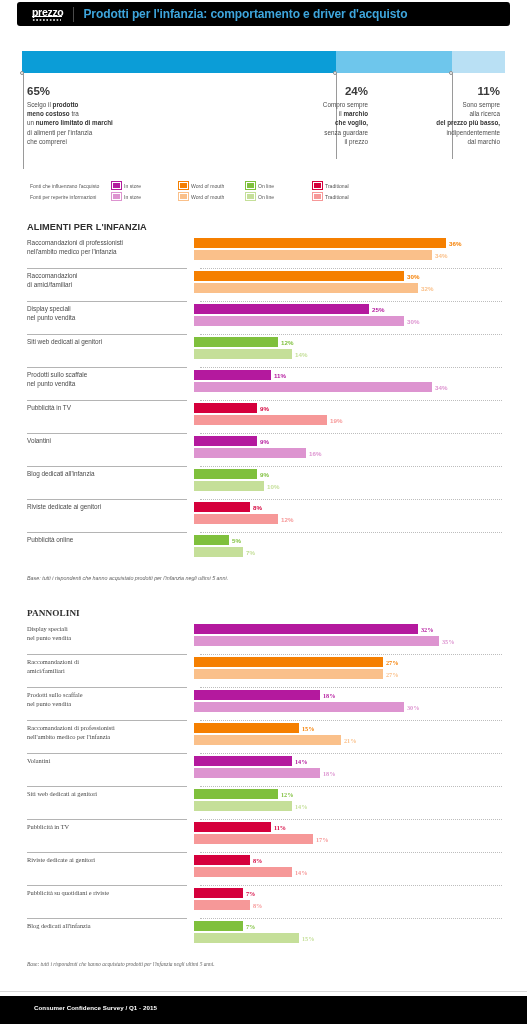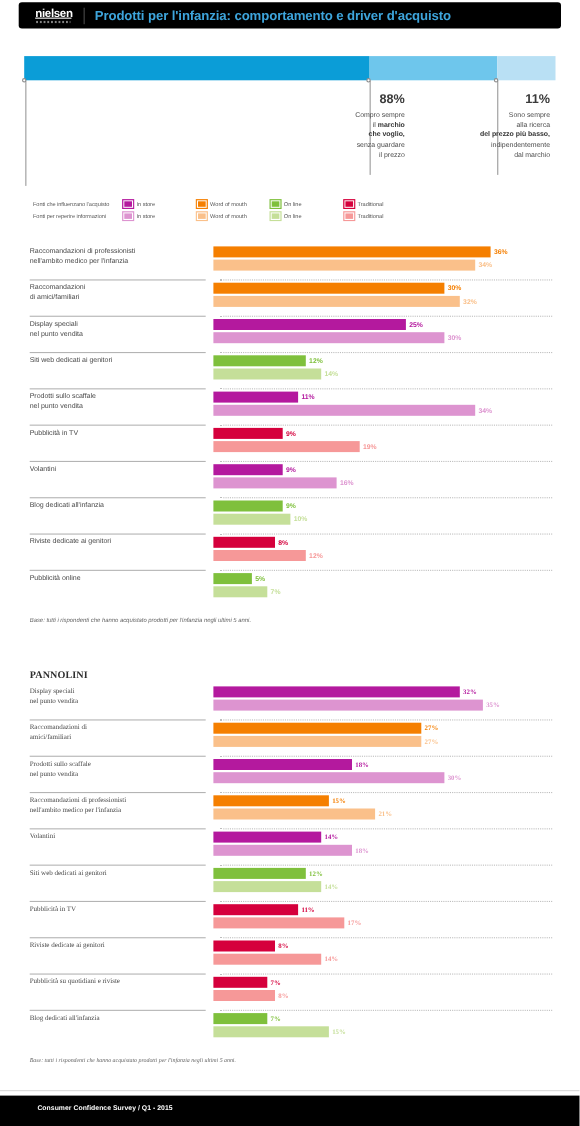--- a/index.html
+++ b/index.html
@@ -84,21 +84,21 @@
   .footbar{position:absolute;left:0;top:996px;width:527px;height:28px;background:#000;}
   .foottxt{position:absolute;left:34px;top:1004px;font-size:6.2px;font-weight:bold;color:#fff;letter-spacing:0.05px;}
 </style>
 </head>
 <body>
 
 <div class="page">
 
   <div class="topbar">
     <div class="logo">
-      <span>nielsen</span>
+      <span>prezzo</span>
       <span class="logo-underline"></span>
       <span class="dots"></span>
     </div>
     <div class="divider-v"></div>
     <div class="htitle">Prodotti per l'infanzia: comportamento e driver d'acquisto</div>
   </div>
 
   <div class="sumwrap">
     <div class="sumbar" id="sumbar">
         <div class="seg" style="width: 313.95px; background: rgb(11, 157, 215);"></div>
@@ -109,22 +109,26 @@
         <div class="tick" style="left: 22.5px; height: 96px;">
           <div class="knob"></div>
         </div>
         <div class="tick" style="left: 335.95px; height: 86px;">
           <div class="knob"></div>
         </div>
         <div class="tick" style="left: 451.87px; height: 86px;">
           <div class="knob"></div>
         </div>
       </div>
+    <div class="sumblock sb1">
+        <span class="pct">65%</span>
+        <div>Scelgo il <b>prodotto</b><br><b>meno costoso</b> tra<br>un <b>numero limitato di marchi</b><br>di alimenti per l'infanzia<br>che comprerei</div>
+      </div>
     <div class="sumblock sb2">
-        <span class="pct">88%</span>
+        <span class="pct">24%</span>
         <div>Compro sempre<br>il <b>marchio</b><br><b>che voglio,</b><br>senza guardare<br>il prezzo</div>
       </div>
     <div class="sumblock sb3">
         <span class="pct">11%</span>
         <div>Sono sempre<br>alla ricerca<br><b>del prezzo più basso,</b><br>indipendentemente<br>dal marchio</div>
       </div>
   </div>
 
   <div class="legend">
     <div class="legrow">
@@ -165,20 +169,21 @@
           </div>
           <div class="legitem">
             <span class="swatch" style="background: rgb(246, 152, 152); outline: rgb(246, 152, 152) solid 1px;"></span>
             <span class="legtxt">Traditional</span>
           </div>
         </div>
     </div>
   </div>
 
   <div class="section" id="section-0" style="top:222px;">
+    <div class="sec-title">ALIMENTI PER L'INFANZIA</div>
     <div class="rows">
         <div class="row" style="height: 33px;">
           <div class="rlabel">Raccomandazioni di professionisti<br>nell'ambito medico per l'infanzia</div>
           <div class="rbars">
             <div class="bar dark">
               <div class="fill" style="width: 252px; background: rgb(245, 127, 0);"></div>
               <span class="val" style="left: 252px; color: rgb(245, 127, 0);">36%</span>
             </div>
             <div class="bar light">
               <div class="fill" style="width: 238px; background: rgb(250, 192, 138);"></div>

